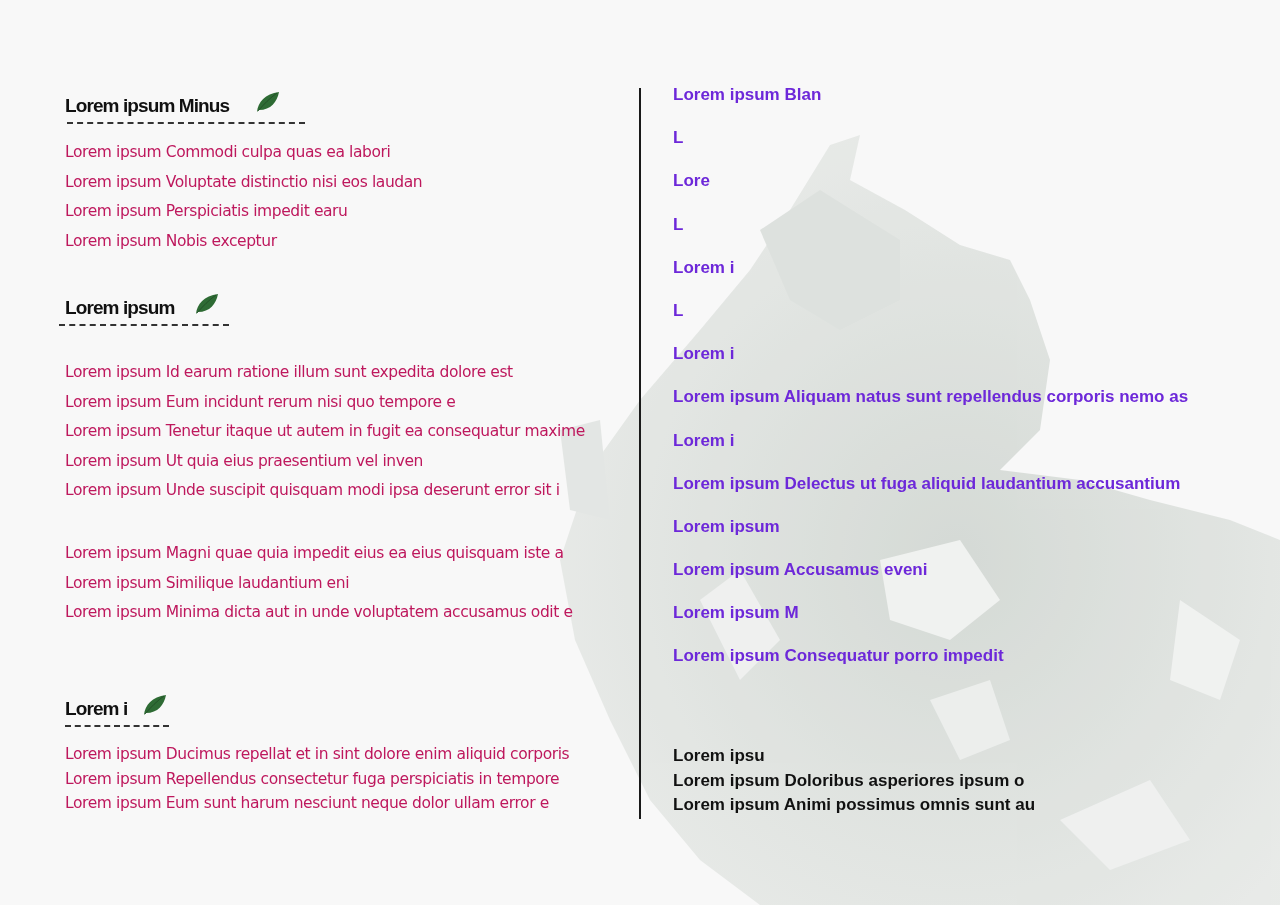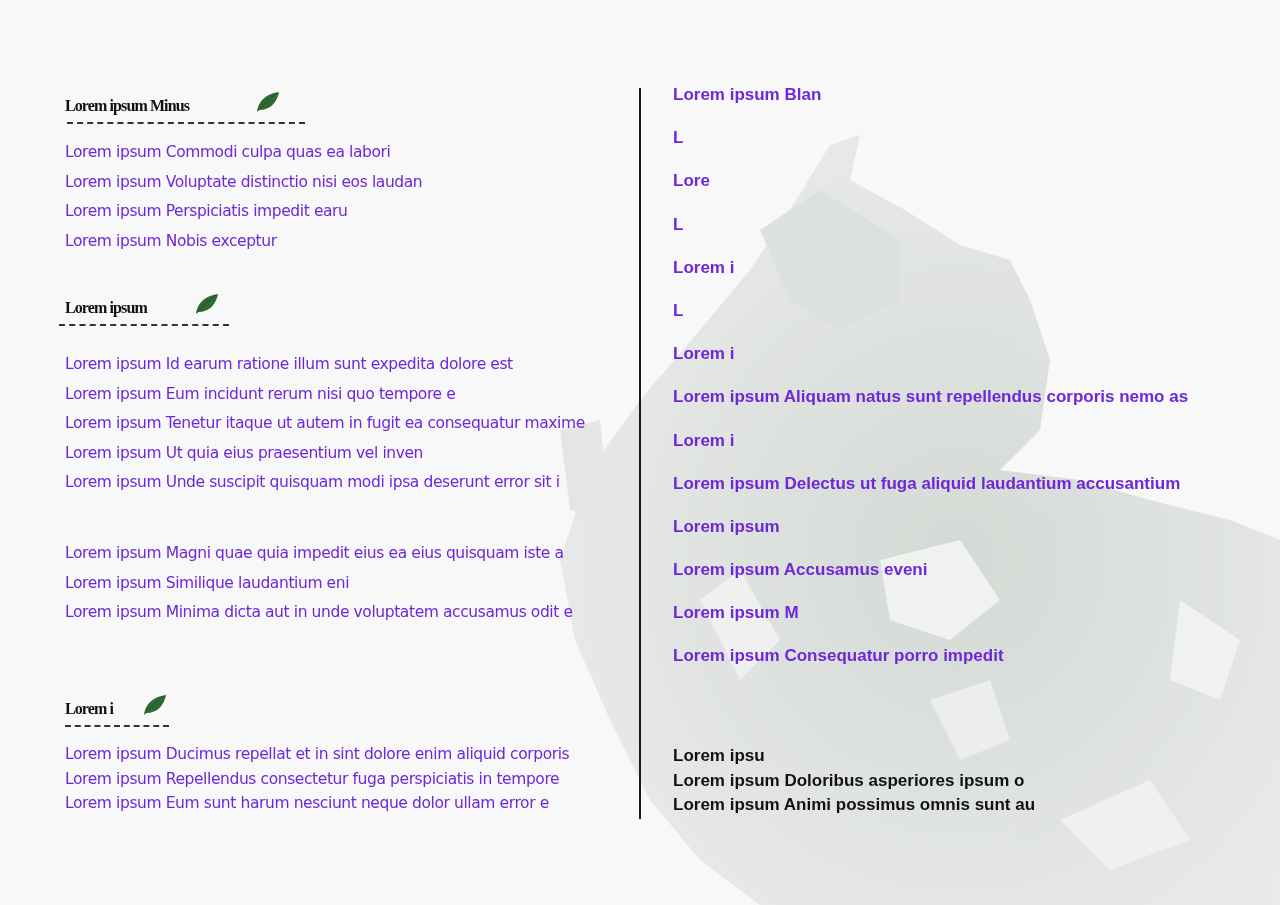--- a/index.html
+++ b/index.html
@@ -13,33 +13,33 @@
   .bg-plant {
     position: absolute; left: 0; top: 0; width: 1280px; height: 905px;
     pointer-events: none; z-index: 0;
   }
   .page { position: absolute; left: 0; top: 0; width: 1280px; height: 905px; z-index: 1; }
 
   .section { position: absolute; left: 65px; }
   .sec-head { position: relative; height: 30px; }
   .sec-title {
     position: absolute; left: 0; top: 0;
-    font-family: Liberation Serif, serif;
-    font-weight: bold; font-size: 16px; letter-spacing: -0.9px; color: #111;
+    font-family: Liberation Sans, sans-serif;
+    font-weight: bold; font-size: 19px; letter-spacing: -0.9px; color: #111;
     line-height: 24px;
   }
   .leaf { position: absolute; top: -4px; width: 26px; height: 24px; }
   .dash {
     position: absolute; top: 28px; height: 0;
     border-top: 2px dashed #333;
   }
   .items { position: relative; margin-top: 10px; }
   .item {
     font-family: "DejaVu Sans", sans-serif;
-    font-size: 15.5px; color: #6d28d9; letter-spacing: -0.4px;
+    font-size: 15.5px; color: #be185d; letter-spacing: -0.4px;
     height: 29.5px; line-height: 29.5px; white-space: nowrap;
   }
   .items.tight .item { height: 24.5px; line-height: 24.5px; }
 
   .divider {
     position: absolute; left: 639px; top: 88px; width: 2px; height: 731px;
     background: #1a1a1a;
   }
 
   .right-list { position: absolute; left: 673px; top: 84px; }
@@ -98,21 +98,21 @@
 
   <div class="section" style="top:296px;">
     <div class="sec-head">
       <span class="sec-title">Lorem ipsum</span>
       <svg class="leaf" style="left:129px;" viewBox="0 0 26 24">
           <path d="M2 22 C3 12 10 4 24 2 C22 12 16 20 4 20 Z" fill="#2e6b34"></path>
           <path d="M3 21 C9 14 15 8 22 3" stroke="#1f4a24" stroke-width="0.8" fill="none"></path>
         </svg>
       <div class="dash" style="left:-6px; width:170px;"></div>
     </div>
-    <div class="items" style="margin-top:24px;">
+    <div class="items" style="margin-top:32px;">
       <div class="item">Lorem ipsum Id earum ratione illum sunt expedita dolore est</div>
       <div class="item">Lorem ipsum Eum incidunt rerum nisi quo tempore e</div>
       <div class="item">Lorem ipsum Tenetur itaque ut autem in fugit ea consequatur maxime</div>
       <div class="item">Lorem ipsum Ut quia eius praesentium vel inven</div>
       <div class="item">Lorem ipsum Unde suscipit quisquam modi ipsa deserunt error sit i</div>
     </div>
   </div>
 
   <div class="section" style="top:526px;">
     <div class="items" style="margin-top:13px;">

